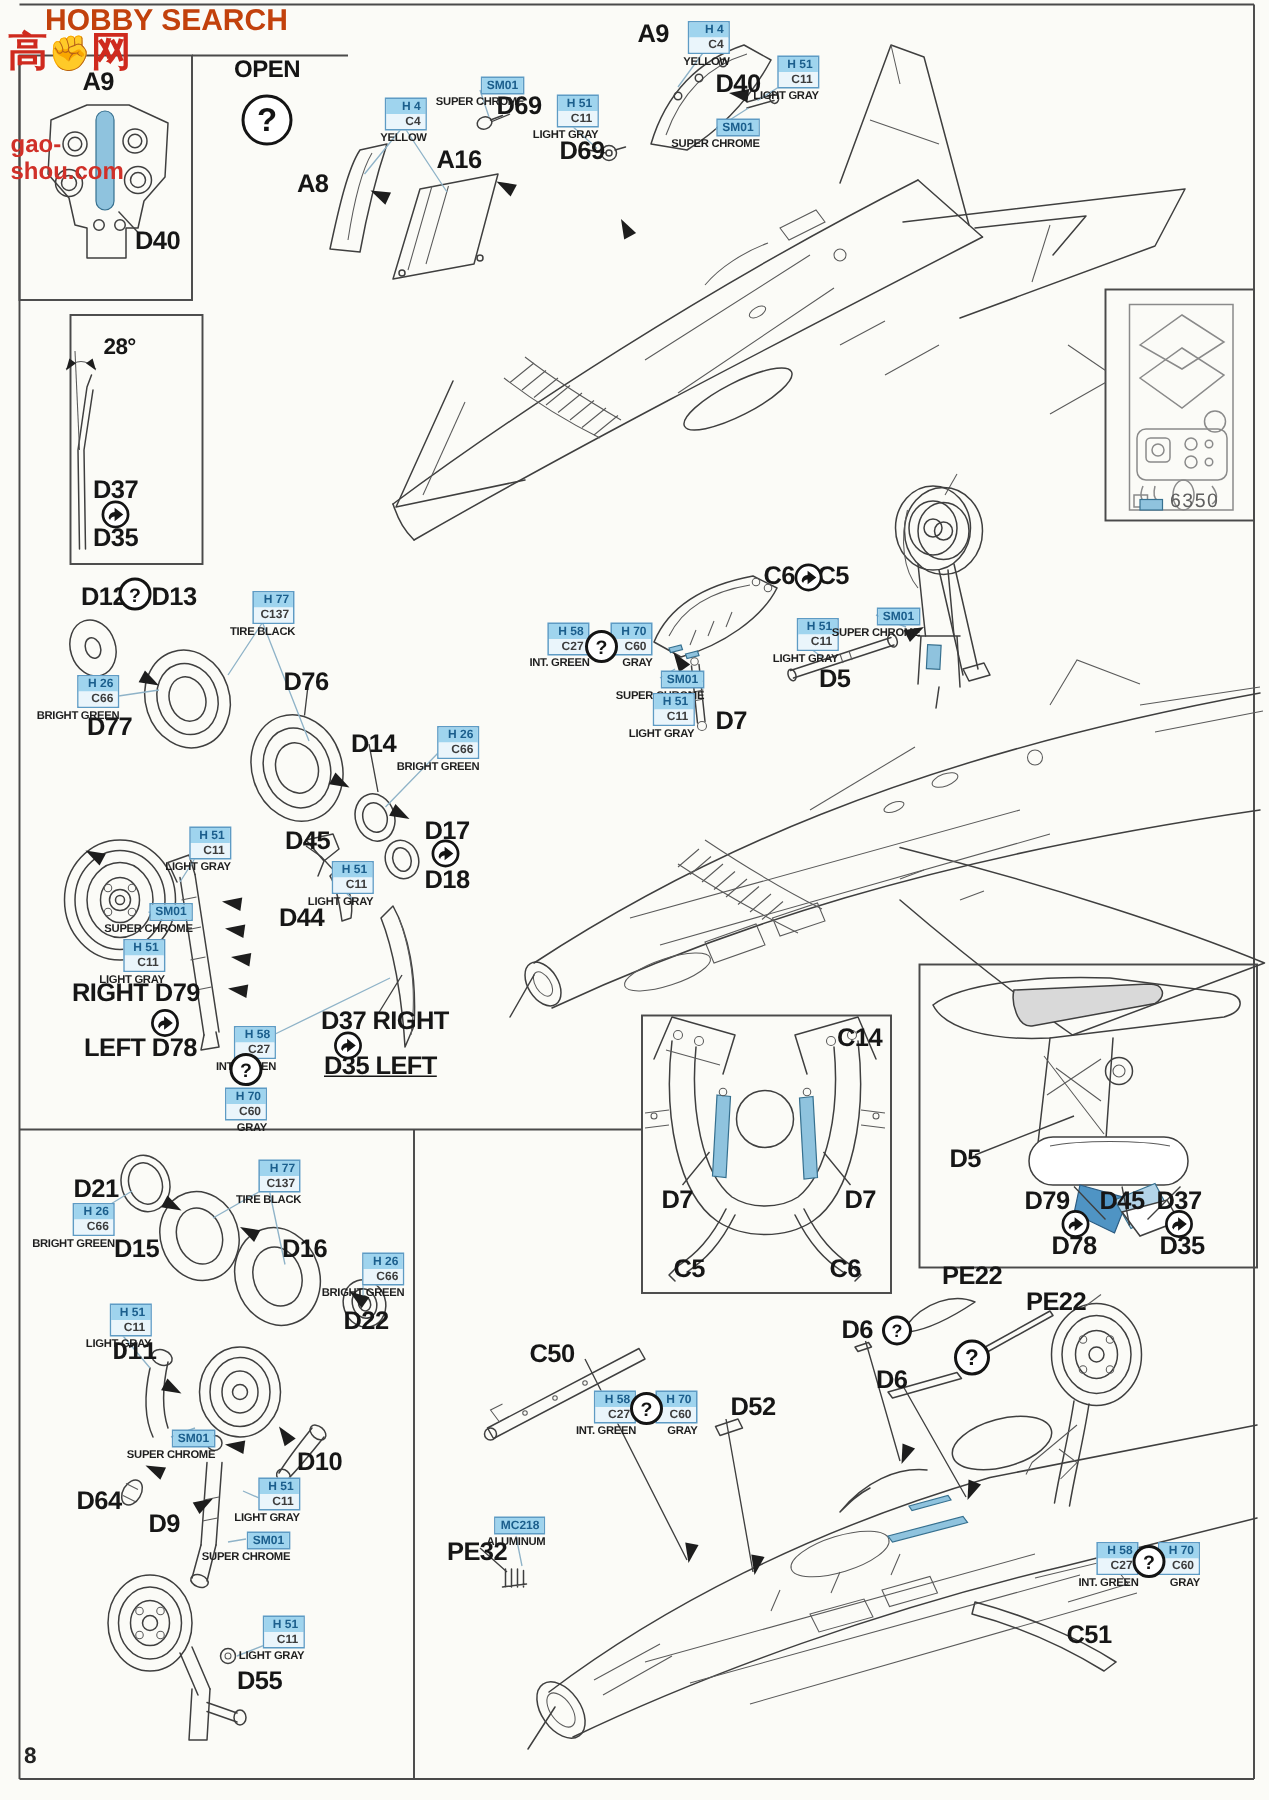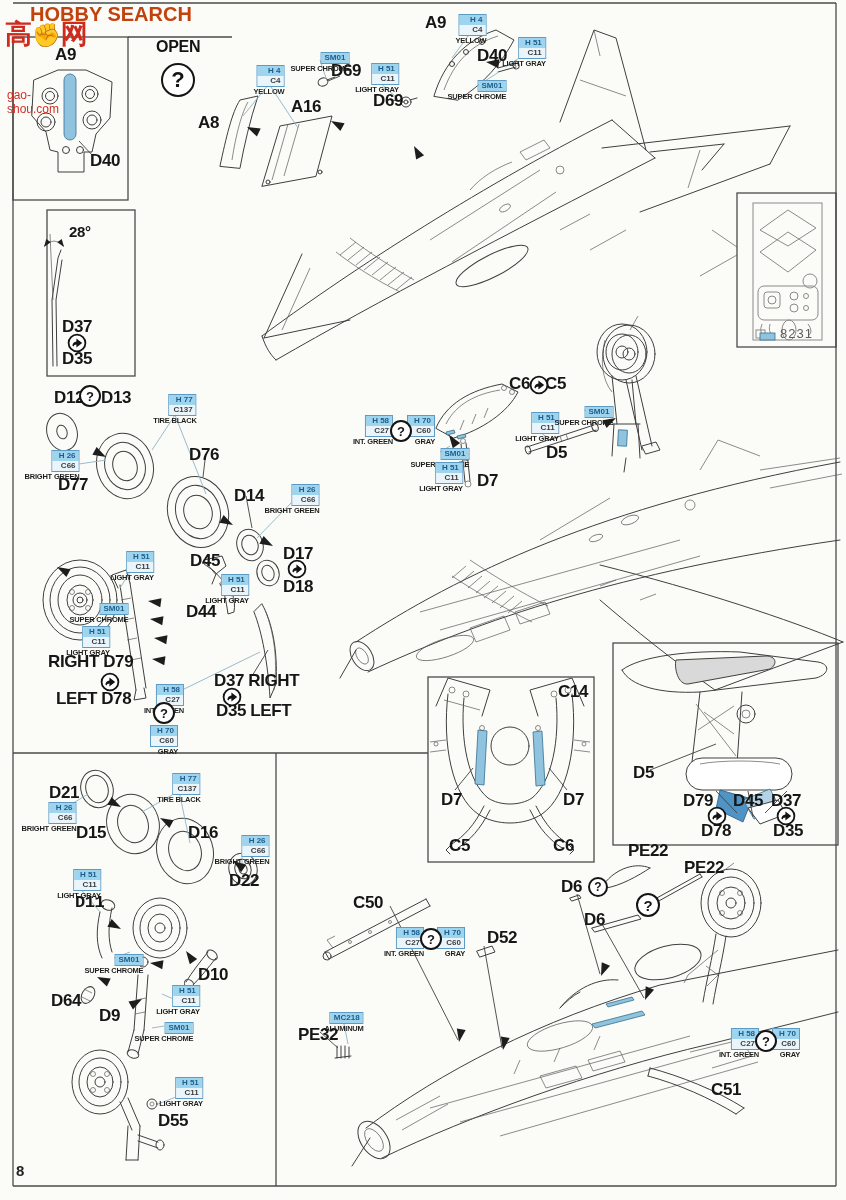--- a/index.html
+++ b/index.html
@@ -38,21 +38,21 @@
   .mask-num{position:absolute;left:780px;top:326px;font-size:13px;color:#5e5e5e;
         letter-spacing:1px;z-index:6;}
   .page-num{position:absolute;left:16px;top:1162px;font-weight:700;font-size:15px;
         color:#222;z-index:6;}
   .watermark{position:absolute;left:0;top:0;z-index:30;}
   .wm-search{position:absolute;left:30px;top:3px;font-size:20px;font-weight:700;
         color:#c2410c;letter-spacing:0;white-space:nowrap;}
   .wm-logo{position:absolute;left:5px;top:16px;white-space:nowrap;}
   .wm-han{font-size:27px;font-weight:900;color:#cf2a1e;}
   .wm-fist{font-size:23px;color:#d98a00;}
-  .wm-domain{position:absolute;left:7px;top:88px;font-size:12px;font-weight:400;color:#d03028;}
+  .wm-domain{position:absolute;left:7px;top:88px;font-size:16px;font-weight:700;color:#d03028;}
 </style>
 </head>
 <body>
 
 <div id="page">
 
 <svg id="art" width="846" height="1200" viewBox="0 0 846 1200">
 
   <g>
     <path class="frame" d="M13,3 H836"></path>
@@ -444,21 +444,21 @@
       <div class="plabel" style="left: 189px; top: 446px;">D76</div>
       <div class="plabel" style="left: 58px; top: 476px;">D77</div>
       <div class="plabel" style="left: 234px; top: 487px;">D14</div>
       <div class="plabel" style="left: 283px; top: 545px;">D17</div>
       <div class="plabel" style="left: 283px; top: 578px;">D18</div>
       <div class="plabel" style="left: 190px; top: 552px;">D45</div>
       <div class="plabel" style="left: 186px; top: 603px;">D44</div>
       <div class="plabel" style="left: 48px; top: 653px;">RIGHT D79</div>
       <div class="plabel" style="left: 56px; top: 690px;">LEFT D78</div>
       <div class="plabel" style="left: 214px; top: 672px;">D37 RIGHT</div>
-      <div class="plabel" style="left: 216px; top: 702px;">D35 LEFT</div>
+      <div class="plabel" style="left: 216px; top: 702px; text-decoration: underline;">D35 LEFT</div>
       <div class="plabel" style="left: 509px; top: 375px;">C6</div>
       <div class="plabel" style="left: 545px; top: 375px;">C5</div>
       <div class="plabel" style="left: 546px; top: 444px;">D5</div>
       <div class="plabel" style="left: 477px; top: 472px;">D7</div>
       <div class="plabel" style="left: 558px; top: 683px;">C14</div>
       <div class="plabel" style="left: 441px; top: 791px;">D7</div>
       <div class="plabel" style="left: 563px; top: 791px;">D7</div>
       <div class="plabel" style="left: 449px; top: 837px;">C5</div>
       <div class="plabel" style="left: 553px; top: 837px;">C6</div>
       <div class="plabel" style="left: 633px; top: 764px;">D5</div>
@@ -550,21 +550,21 @@
       <div class="qsym" style="left: 90px; top: 396px; height: 18px; width: 18px; font-size: 13px;">?</div>
       <div class="qsym" style="left: 164px; top: 713px; height: 18px; width: 18px; font-size: 13px;">?</div>
       <div class="qsym" style="left: 401px; top: 431px; height: 18px; width: 18px; font-size: 13px;">?</div>
       <div class="qsym" style="left: 431px; top: 939px; height: 18px; width: 18px; font-size: 13px;">?</div>
       <div class="qsym" style="left: 766px; top: 1041px; height: 18px; width: 18px; font-size: 13px;">?</div>
       <div class="qsym" style="left: 598px; top: 887px; height: 16px; width: 16px; font-size: 12px;">?</div>
       <div class="qsym" style="left: 648px; top: 905px; height: 20px; width: 20px; font-size: 15px;">?</div>
     </div>
 
 <div class="open-label">OPEN</div>
-<div class="mask-num">8231</div>
+<div class="mask-num">6350</div>
 <div class="page-num">8</div>
 
 <div class="watermark">
   <div class="wm-search">HOBBY SEARCH</div>
   <div class="wm-logo">
     <span class="wm-han">高</span><span class="wm-fist">✊</span><span class="wm-han">网</span>
   </div>
   <div class="wm-domain">gao-shou.com</div>
 </div>
 

